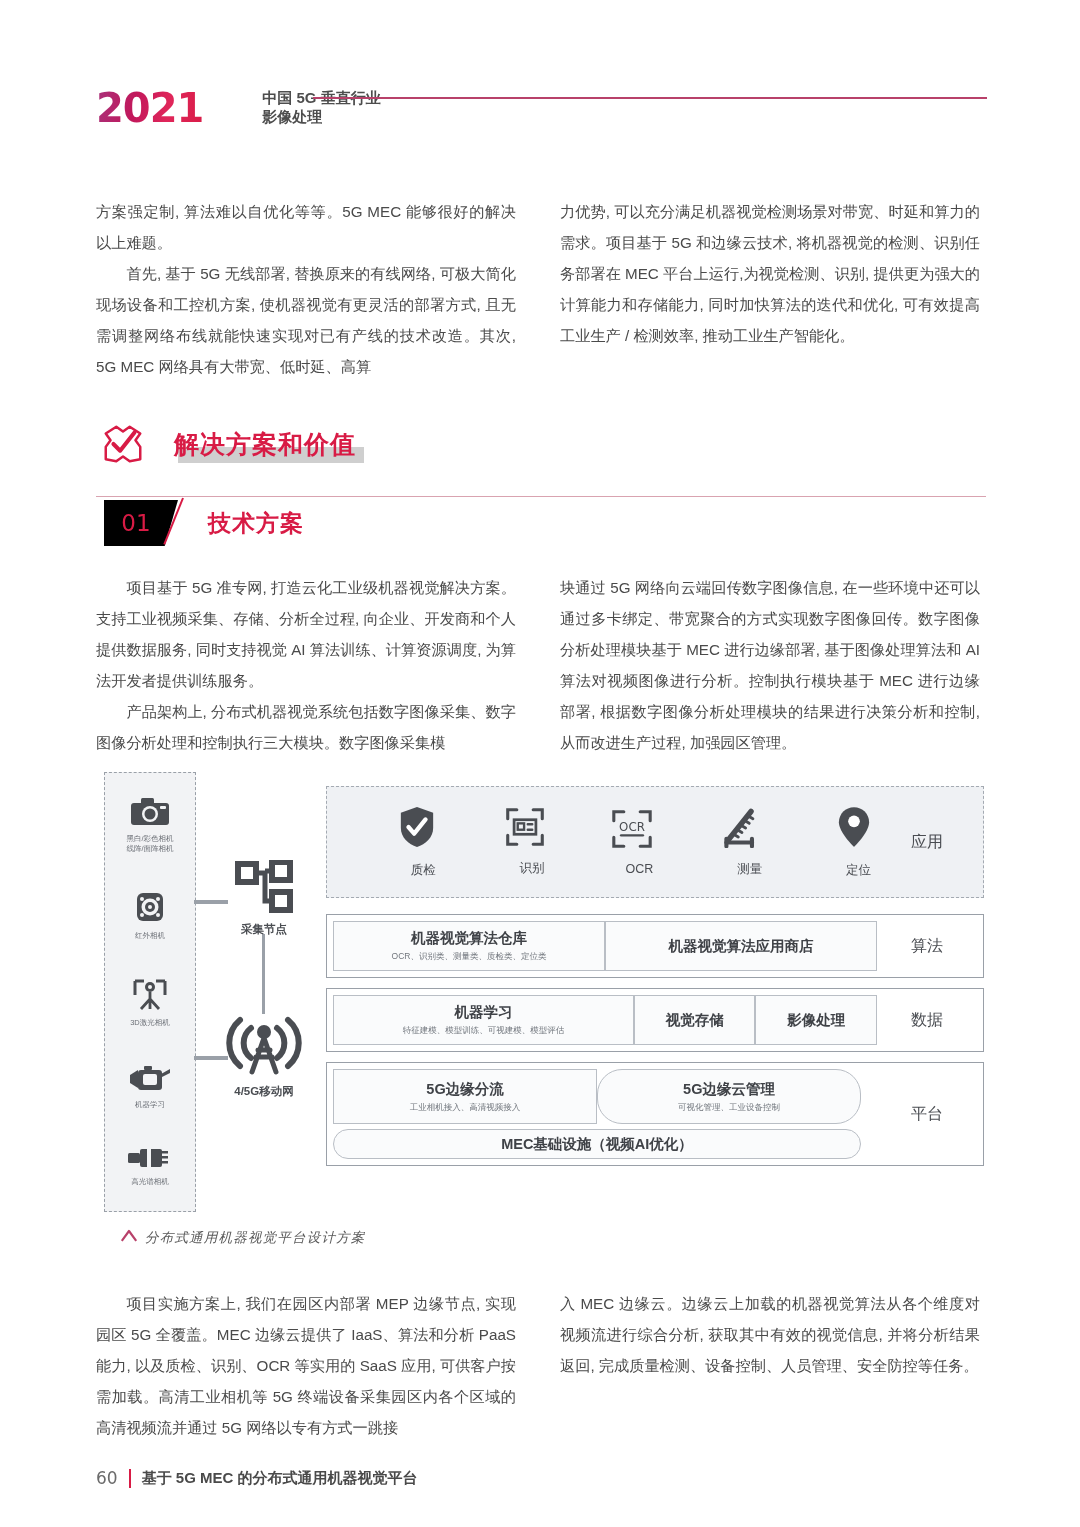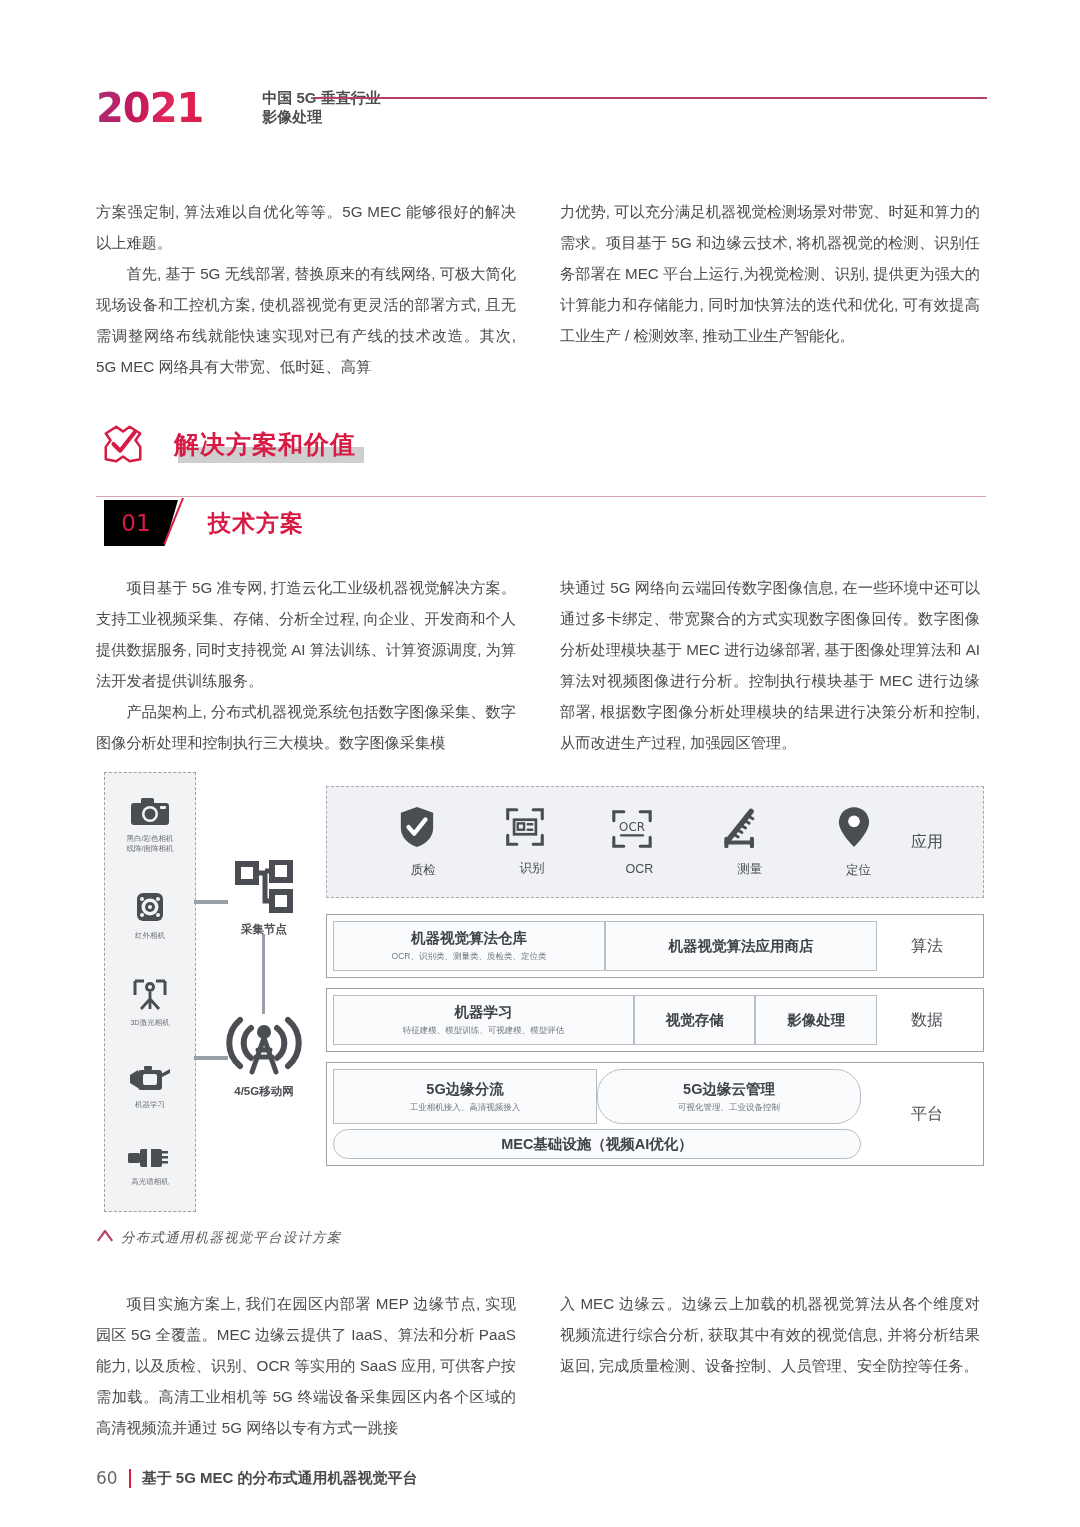--- a/index.html
+++ b/index.html
@@ -136,21 +136,21 @@
   .side-lbl {
     width: 100px; flex: 0 0 100px;
     display: flex; align-items: center; justify-content: center;
     font-size: 16px; color: #4a4d52;
   }
   .plat-row { display: flex; flex: 1; margin-bottom: 5px; }
   .plat-bottom { display: flex; height: 30px; }
   .plat-inner { flex: 1; display: flex; flex-direction: column; }
 
   .fig-cap {
-    position: absolute; left: 96px; top: 1228px;
+    position: absolute; left: 120px; top: 1228px;
     display: flex; align-items: center;
   }
   .fig-cap .caret { margin-right: 7px; }
   .fig-cap .txt {
     font-size: 13.5px; color: #5a5a5a; letter-spacing: 1.2px;
     font-family: "Liberation Serif", serif; font-style: italic;
   }
 
   
   .footer { position: absolute; left: 96px; top: 1468px; display: flex; align-items: center; }

